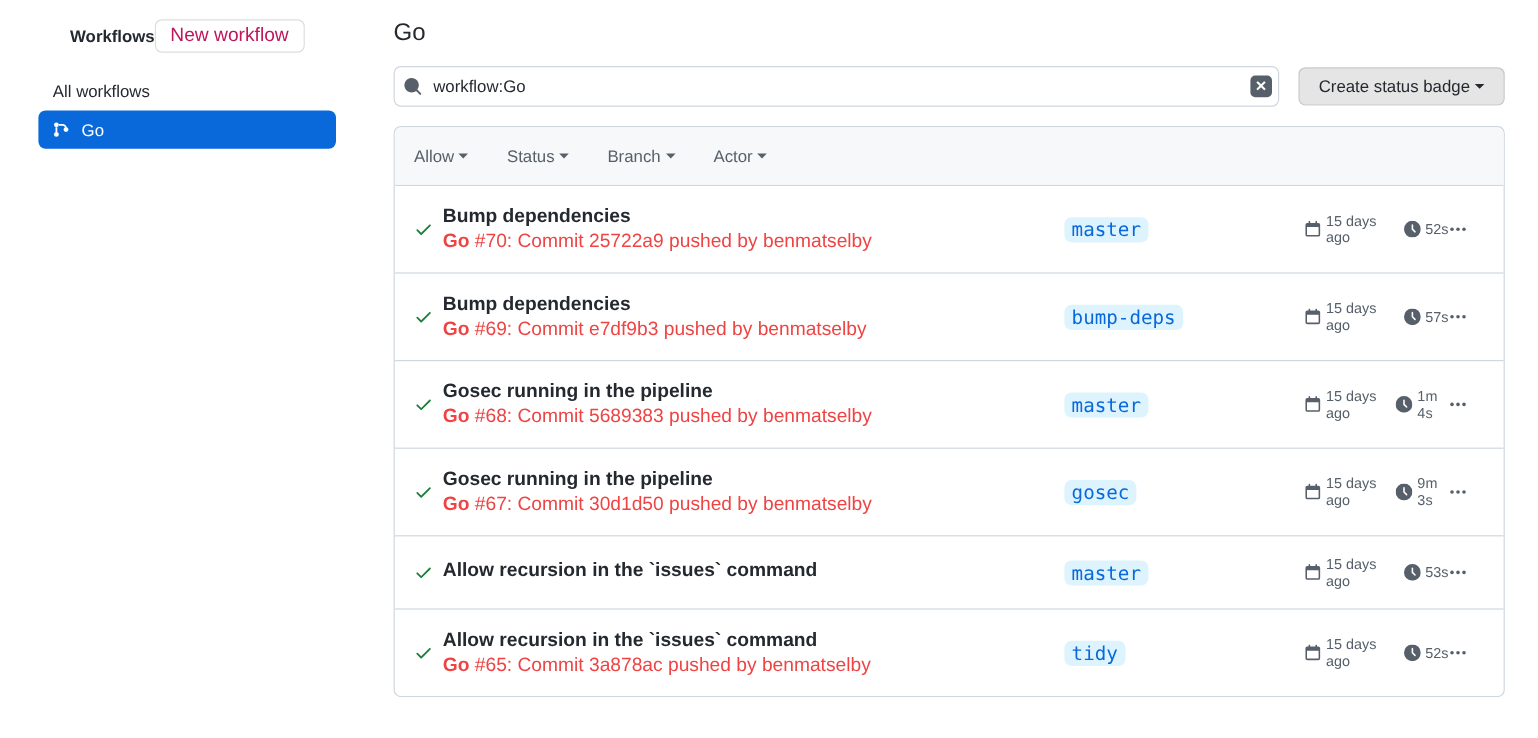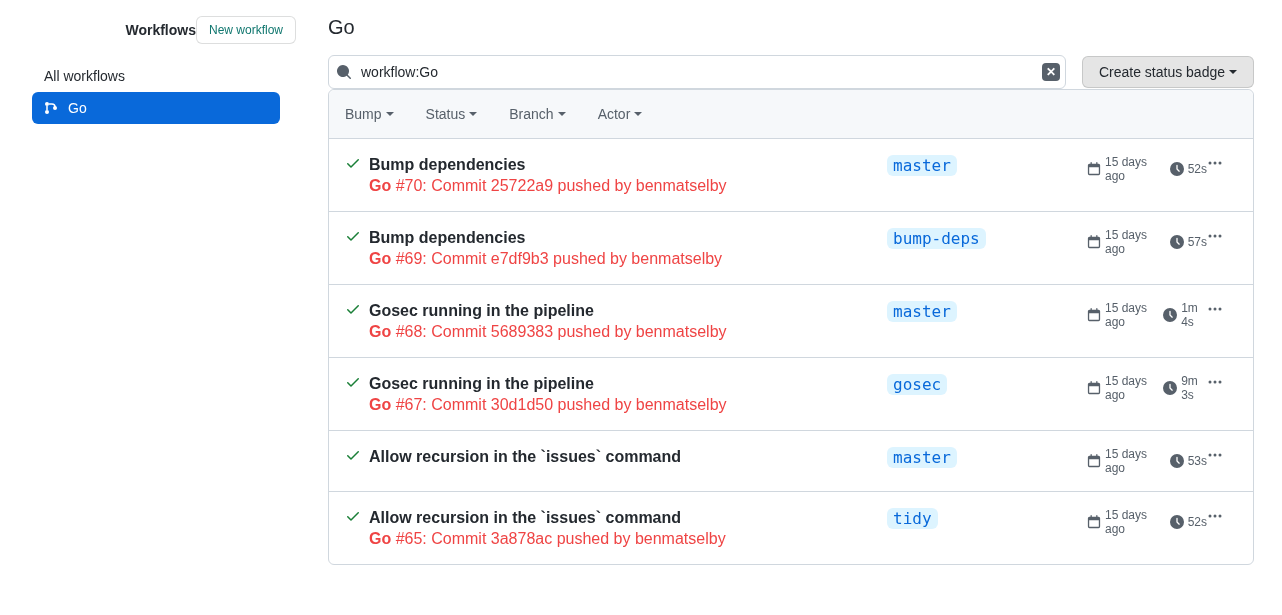--- a/index.html
+++ b/index.html
@@ -13,30 +13,30 @@
     padding: 16px 0 0 0;
   }
   .sidebar {
     width: 312px;
     padding: 0 16px;
     flex-shrink: 0;
   }
   .sidebar-header {
     display: flex;
     align-items: center;
-    justify-content: flex-end;
+    justify-content: center;
   }
   .sidebar-title {
     font-size: 14px;
     font-weight: 600;
   }
   .btn-new {
-    font-size: 12px;
+    font-size: 16px;
     font-weight: 500;
-    color: #0f766e;
+    color: #be185d;
     background: #ffffff;
     border: 1px solid rgba(27,31,36,0.15);
     border-radius: 6px;
     padding: 3px 12px;
     line-height: 20px;
     cursor: pointer;
   }
   .nav-list { list-style: none; padding: 0; margin: 16px; }
   .nav-item {
     padding: 8px 12px;
@@ -58,20 +58,21 @@
     max-width: 958px;
   }
   .page-title {
     font-size: 20px;
     font-weight: 400;
     margin: 0 0 16px 0;
   }
   .top-row {
     display: flex;
     gap: 16px;
+    margin-bottom: 16px;
     align-items: center;
   }
   .search-wrap {
     position: relative;
     flex: 1;
   }
   .search-input {
     width: 100%;
     padding: 6px 32px 6px 32px;
     font-size: 14px;
@@ -136,21 +137,21 @@
     gap: 32px;
   }
   .filter {
     color: #57606a;
     cursor: pointer;
     display:flex; align-items:center; gap:4px;
     font-size:14px;
   }
   .run-row {
     display: flex;
-    align-items: flex-start;
+    align-items: center;
     padding: 16px;
     border-bottom: 1px solid #d0d7de;
   }
   .run-row:last-child { border-bottom: none; }
   .status-cell {
     width: 20px;
     flex-shrink:0;
     color: #1a7f37;
     margin-right: 4px;
   }
@@ -239,21 +240,21 @@
     </div>
     <button class="btn-badge">
       <span>Create status badge</span>
       <span class="caret-down"></span>
     </button>
   </div>
 
   <div class="box">
     <div class="box-header">
       <span class="filter">
-        <span>Bump</span>
+        <span>Allow</span>
         <span class="caret-down"></span>
       </span>
       <span class="filter">
         <span>Status</span>
         <span class="caret-down"></span>
       </span>
       <span class="filter">
         <span>Branch</span>
         <span class="caret-down"></span>
       </span>

